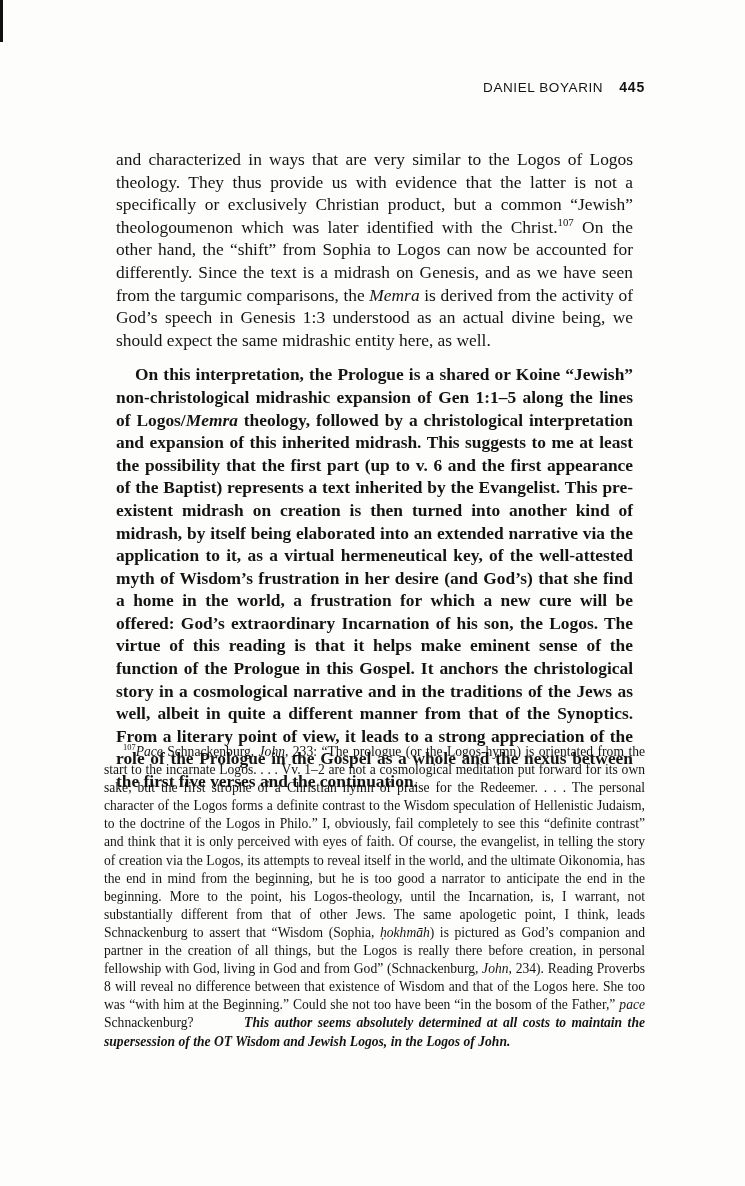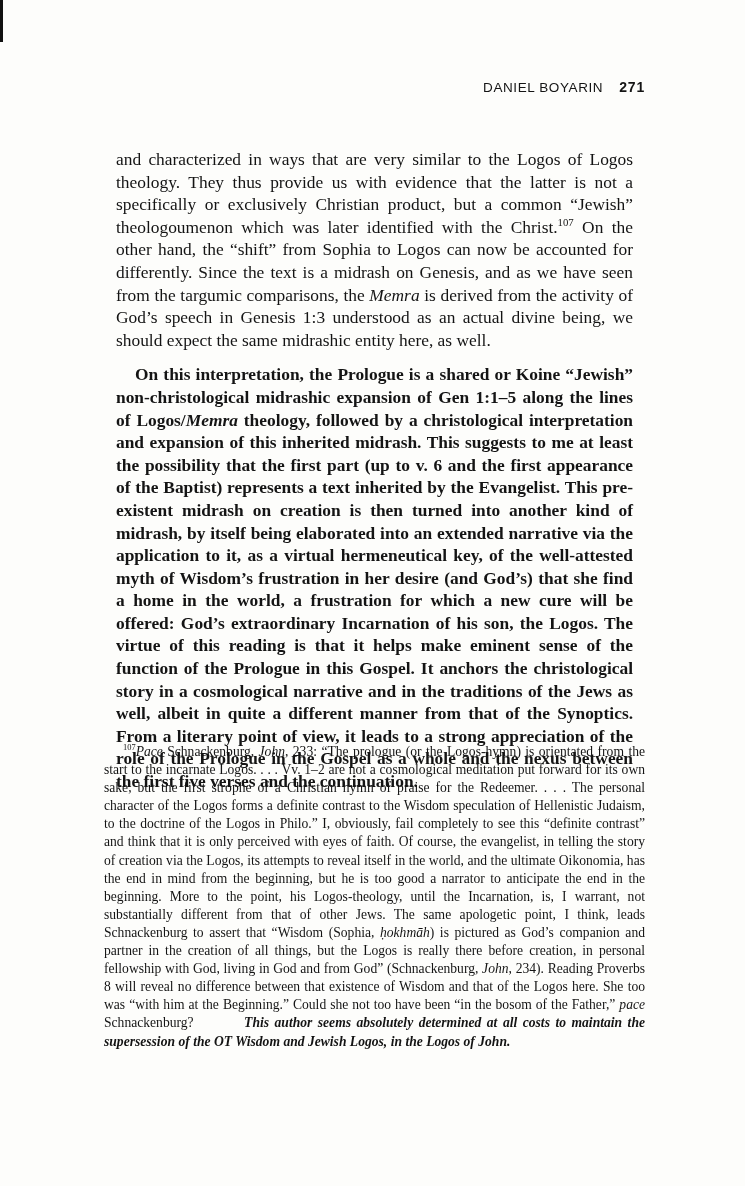--- a/index.html
+++ b/index.html
@@ -88,21 +88,21 @@
   }
 </style>
 </head>
 <body>
 
 <div class="page">
 
   <div class="scan-artifact"></div>
 
   <header class="running-head">
-    <span>DANIEL BOYARIN</span><span class="pagenum">271</span>
+    <span>DANIEL BOYARIN</span><span class="pagenum">445</span>
   </header>
 
   <main class="body-text">
     <p class="para"><span>and characterized in ways that are very similar to the Logos of Logos theology. They thus provide us with evidence that the latter is not a specifically or exclusively Christian product, but a common “Jewish” theologoumenon which was later identified with the Christ.</span><span class="sup">107</span><span> On the other hand, the “shift” from Sophia to Logos can now be accounted for differently. Since the text is a midrash on Genesis, and as we have seen from the targumic comparisons, the </span><span class="italic">Memra</span><span> is derived from the activity of God’s speech in Genesis 1:3 understood as an actual divine being, we should expect the same midrashic entity here, as well.</span></p>
     <p class="para indent"><span>On this interpretation, the Prologue is a shared or Koine “Jewish” non-christological midrashic expansion of Gen 1:1–5 along the lines of Logos/</span><span class="italic">Memra</span><span> theology, followed by a christological interpretation and expansion of this inherited midrash. This suggests to me at least the possibility that the first part (up to v. 6 and the first appearance of the Baptist) represents a text inherited by the Evangelist. This pre-existent midrash on creation is then turned into another kind of midrash, by itself being elaborated into an extended narrative via the application to it, as a virtual hermeneutical key, of the well-attested myth of Wisdom’s frustration in her desire (and God’s) that she find a home in the world, a frustration for which a new cure will be offered: God’s extraordinary Incarnation of his son, the Logos. The virtue of this reading is that it helps make eminent sense of the function of the Prologue in this Gospel. It anchors the christological story in a cosmological narrative and in the traditions of the Jews as well, albeit in quite a different manner from that of the Synoptics. From a literary point of view, it leads to a strong appreciation of the role of the Prologue in the Gospel as a whole and the nexus between the first five verses and the continuation.</span></p>
   </main>
 
   <footer class="footnote">
     <p class="fn-para"><span class="sup">107</span><span class="italic">Pace</span><span> Schnackenburg, </span><span class="italic">John</span><span>, 233: “The prologue (or the Logos-hymn) is orientated from the start to the incarnate Logos. . . . Vv. 1–2 are not a cosmological meditation put forward for its own sake, but the first strophe of a Christian hymn of praise for the Redeemer. . . . The personal character of the Logos forms a definite contrast to the Wisdom speculation of Hellenistic Judaism, to the doctrine of the Logos in Philo.” I, obviously, fail completely to see this “definite contrast” and think that it is only perceived with eyes of faith. Of course, the evangelist, in telling the story of creation via the Logos, its attempts to reveal itself in the world, and the ultimate Oikonomia, has the end in mind from the beginning, but he is too good a narrator to anticipate the end in the beginning. More to the point, his Logos-theology, until the Incarnation, is, I warrant, not substantially different from that of other Jews. The same apologetic point, I think, leads Schnackenburg to assert that “Wisdom (Sophia, </span><span class="italic">ḥokhmāh</span><span>) is pictured as God’s companion and partner in the creation of all things, but the Logos is really there before creation, in personal fellowship with God, living in God and from God” (Schnackenburg, </span><span class="italic">John</span><span>, 234). Reading Proverbs 8 will reveal no difference between that existence of Wisdom and that of the Logos here. She too was “with him at the Beginning.” Could she not too have been “in the bosom of the Father,” </span><span class="italic">pace</span><span> Schnackenburg? </span><span class="bolditalic">This author seems absolutely determined at all costs to maintain the supersession of the OT Wisdom and Jewish Logos, in the Logos of John.</span></p>
   </footer>

